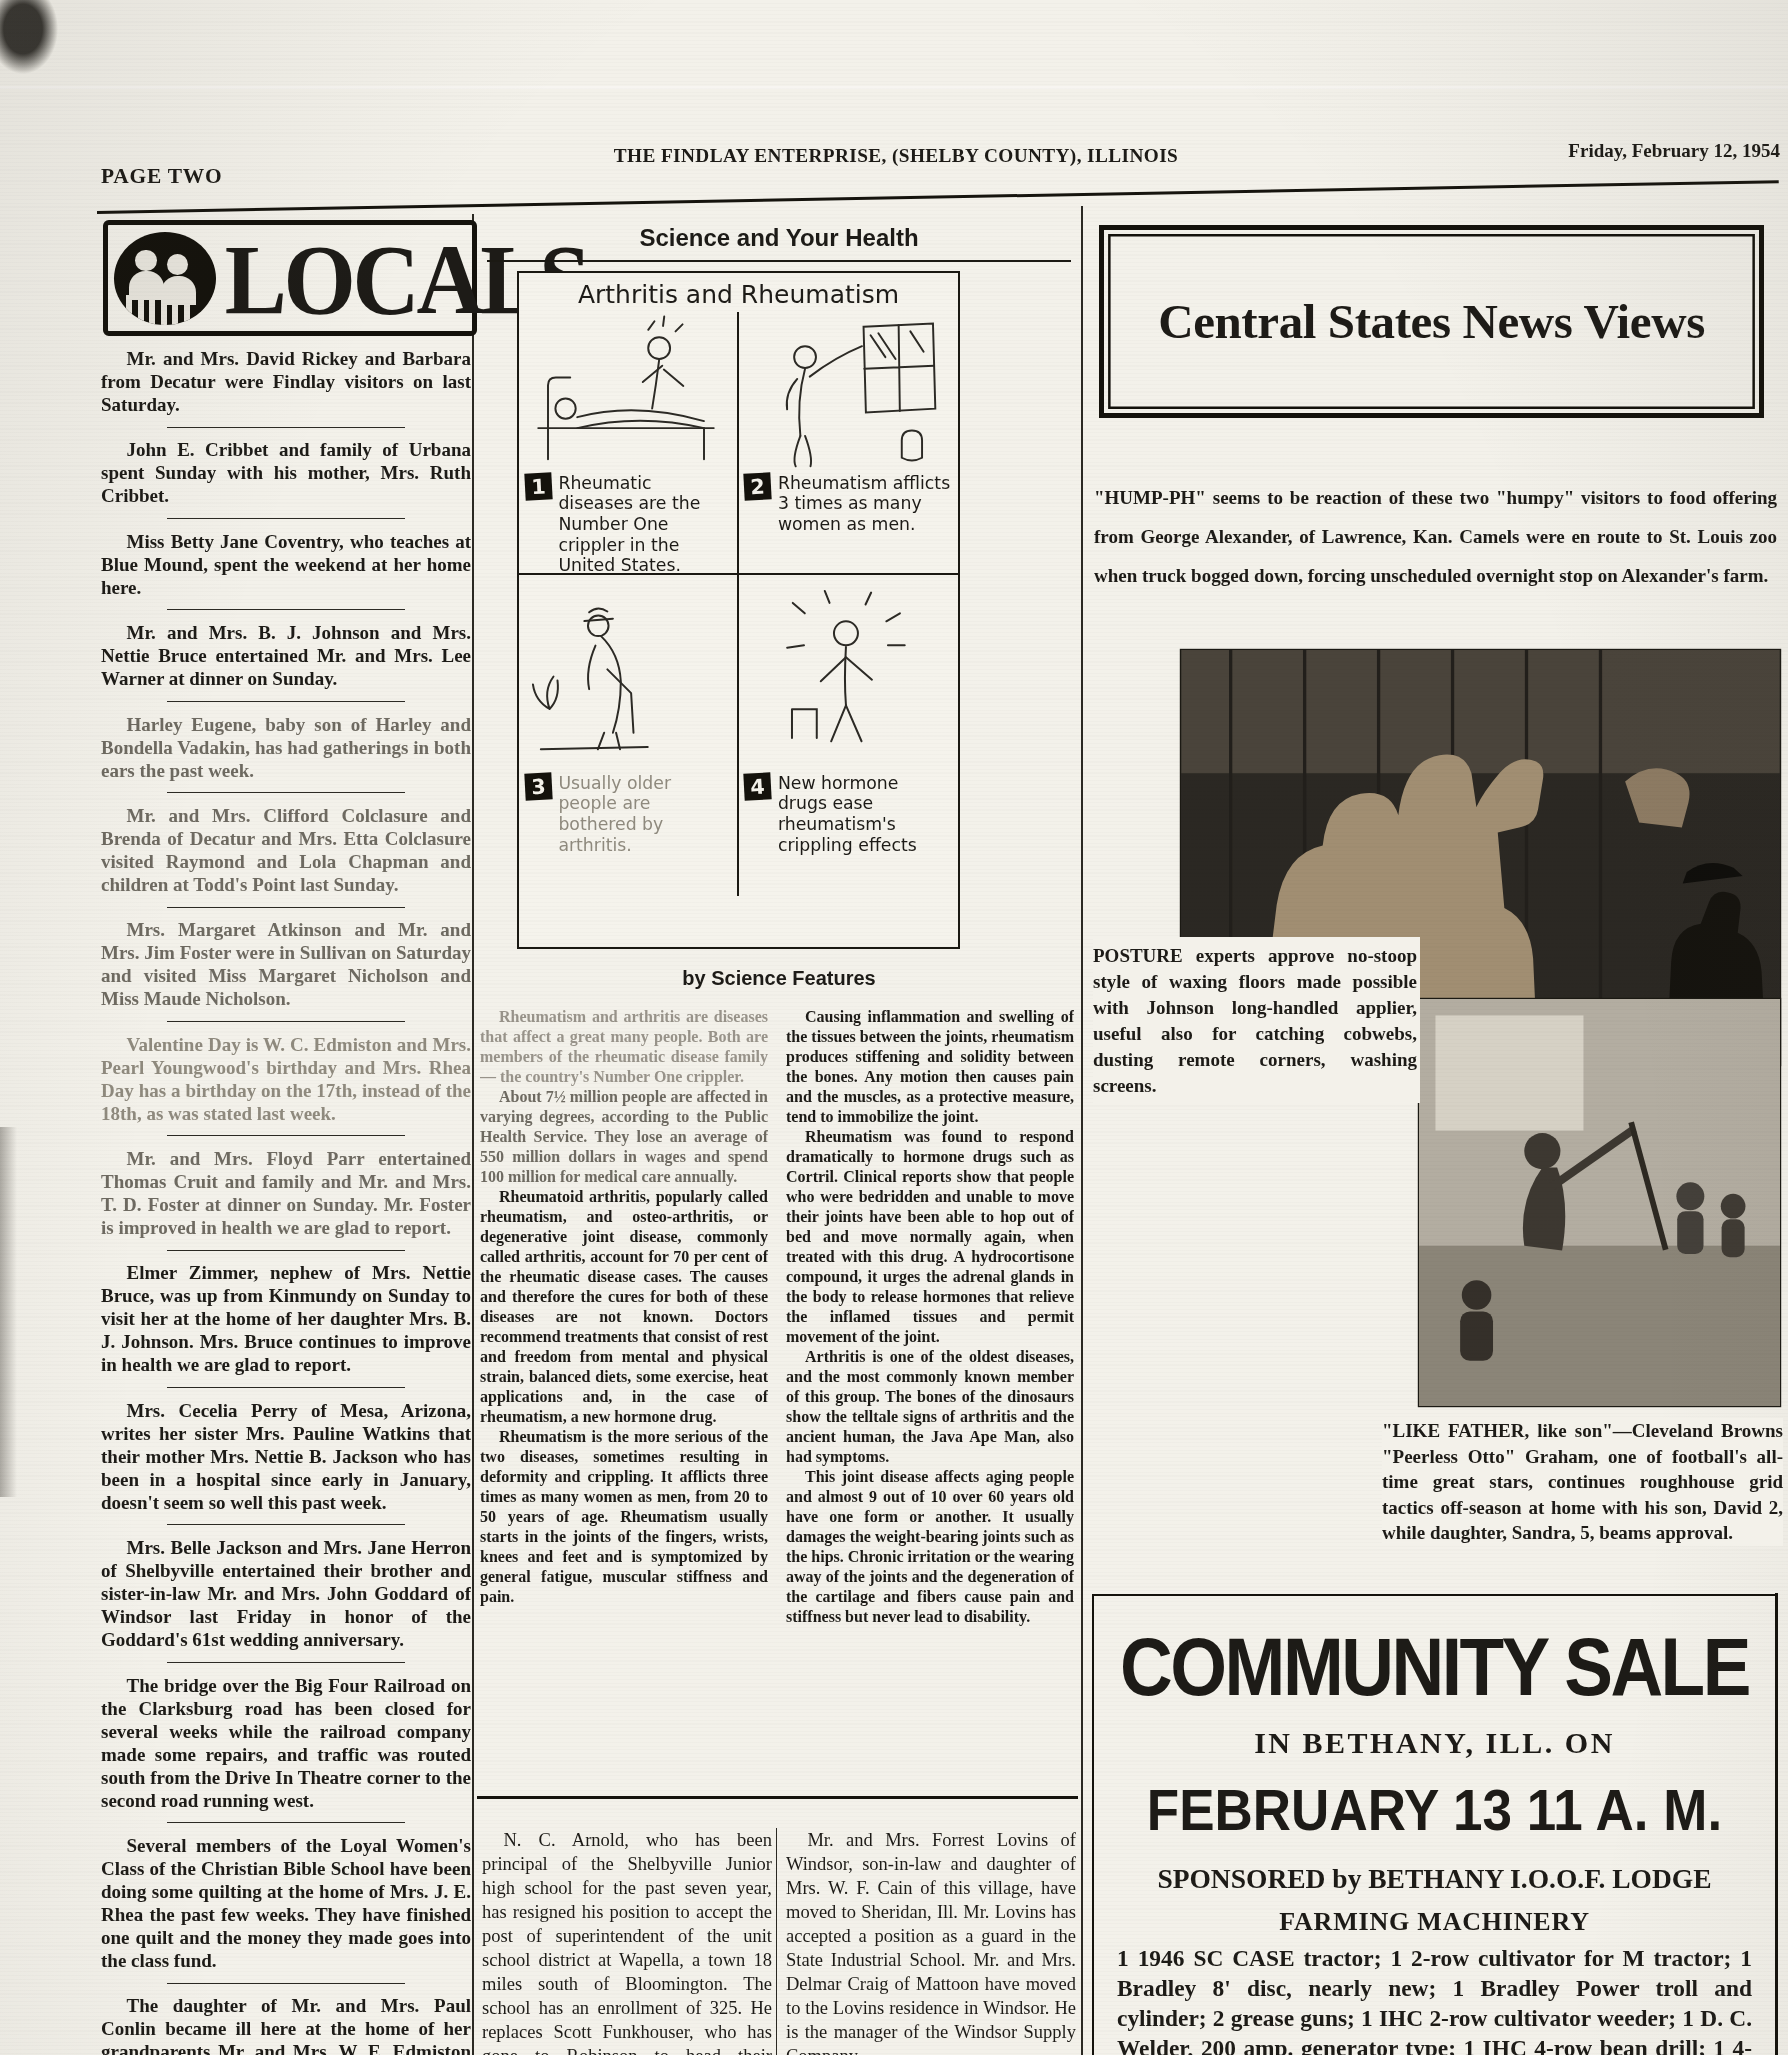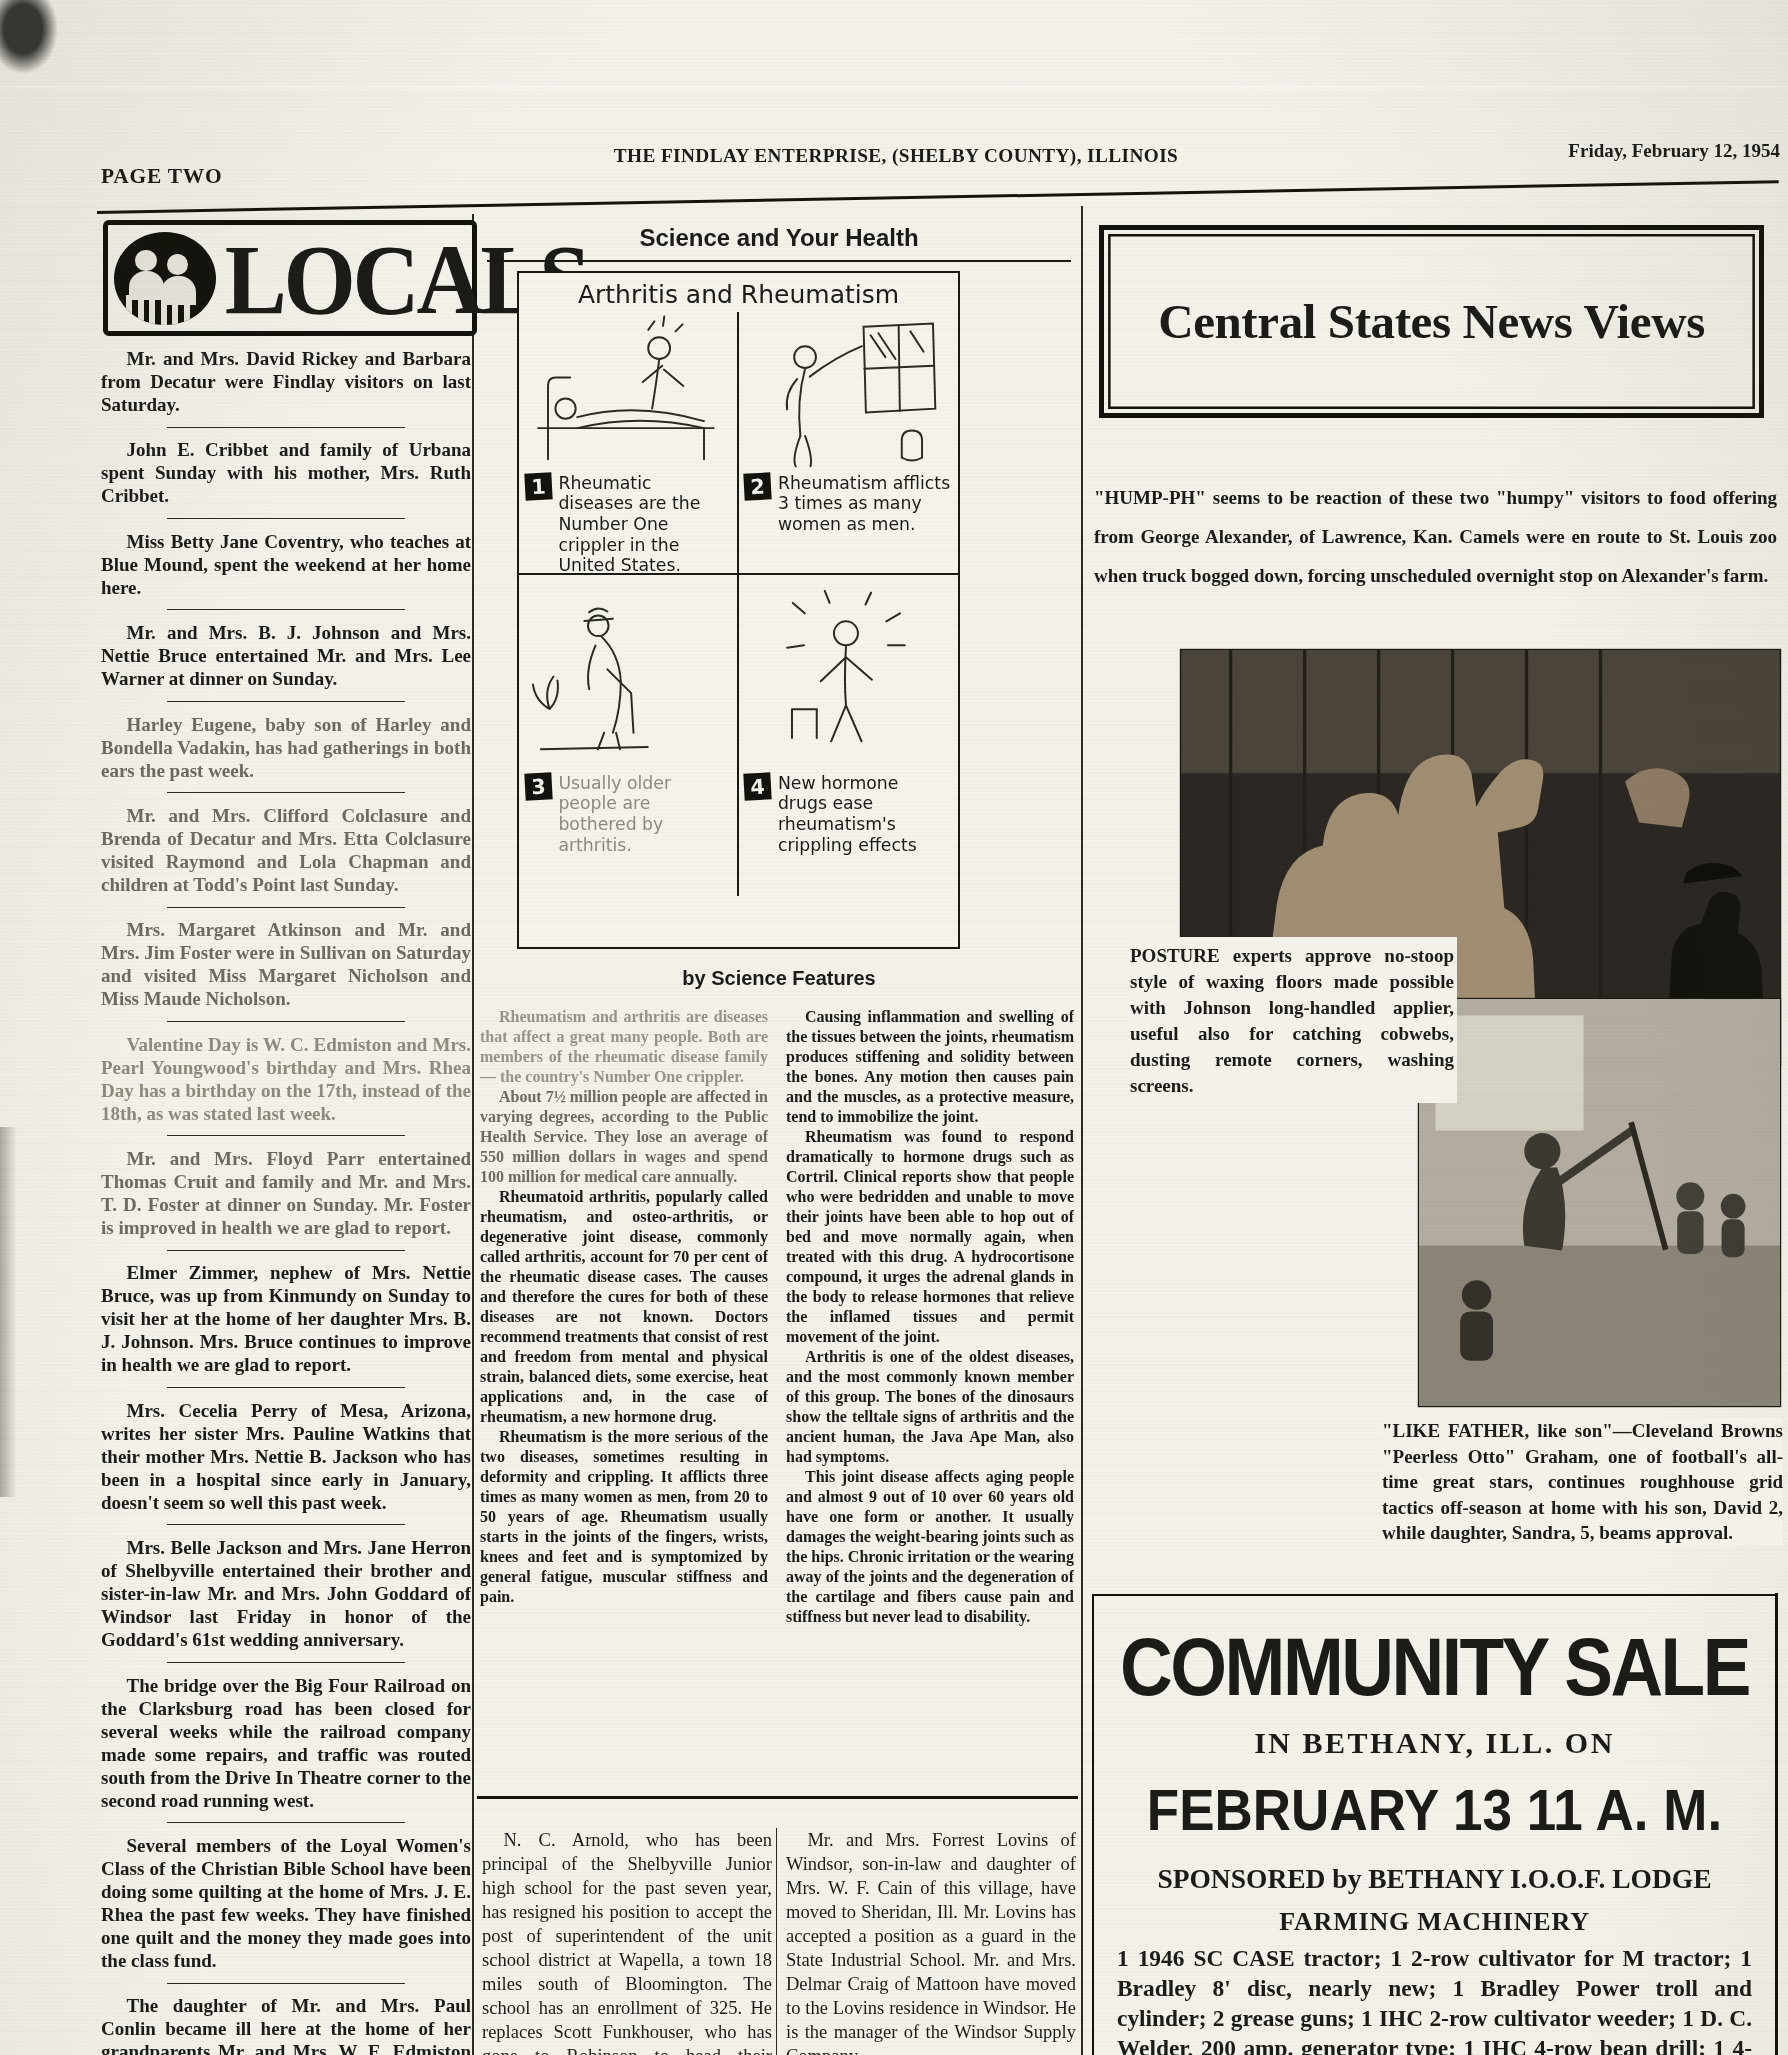--- a/index.html
+++ b/index.html
@@ -74,21 +74,21 @@
   
   .csnv-box{position:absolute;left:1099px;top:225px;width:665px;height:193px;border:5px solid #14120c;
         box-sizing:border-box;display:flex;align-items:center;justify-content:center;
         box-shadow:inset 0 0 0 4.1px #f3f1ea, inset 0 0 0 6.6px #14120c;}
   .csnv-title{font-size:49px;font-weight:700;letter-spacing:-0.4px;white-space:nowrap;}
   .camel-cap{position:absolute;left:1094px;top:478px;width:683px;font-size:19px;line-height:39px;
         font-weight:700;text-align:justify;}
   .photo{position:absolute;overflow:hidden;background:#2b2824;box-shadow:0 0 0 1.2px #1b1913;}
   .camel-photo{left:1181px;top:650px;width:599px;height:415px;}
   .family-photo{left:1419px;top:999px;width:361px;height:407px;background:#b4aea2;}
-  .posture-cap{position:absolute;left:1130px;top:937px;width:324px;background:#f3f1ea;z-index:4;
+  .posture-cap{position:absolute;left:1093px;top:937px;width:324px;background:#f3f1ea;z-index:4;
         font-size:19px;line-height:26px;font-weight:700;text-align:justify;padding:5.8px 3.3px 4.1px 0;}
   .father-cap{position:absolute;left:1382px;top:1418px;width:401px;background:#f3f1ea;z-index:4;
         font-size:19px;line-height:25.5px;font-weight:700;text-align:justify;}
   
   .sale{position:absolute;left:1092px;top:1594px;width:685px;height:1395px;border:2.1px solid #14120c;
         box-sizing:border-box;padding:15px 23px;overflow:hidden;}
   .sale-title{font-family:"Liberation Sans",sans-serif;font-size:73px;font-weight:700;letter-spacing:-2.5px;
         text-align:center;transform:scaleY(1.12);margin-top:14px;white-space:nowrap;}
   .sale-loc{font-size:30px;font-weight:700;text-align:center;letter-spacing:2.5px;margin-top:18px;}
   .sale-dt{font-family:"Liberation Sans",sans-serif;font-size:53px;font-weight:700;text-align:center;

